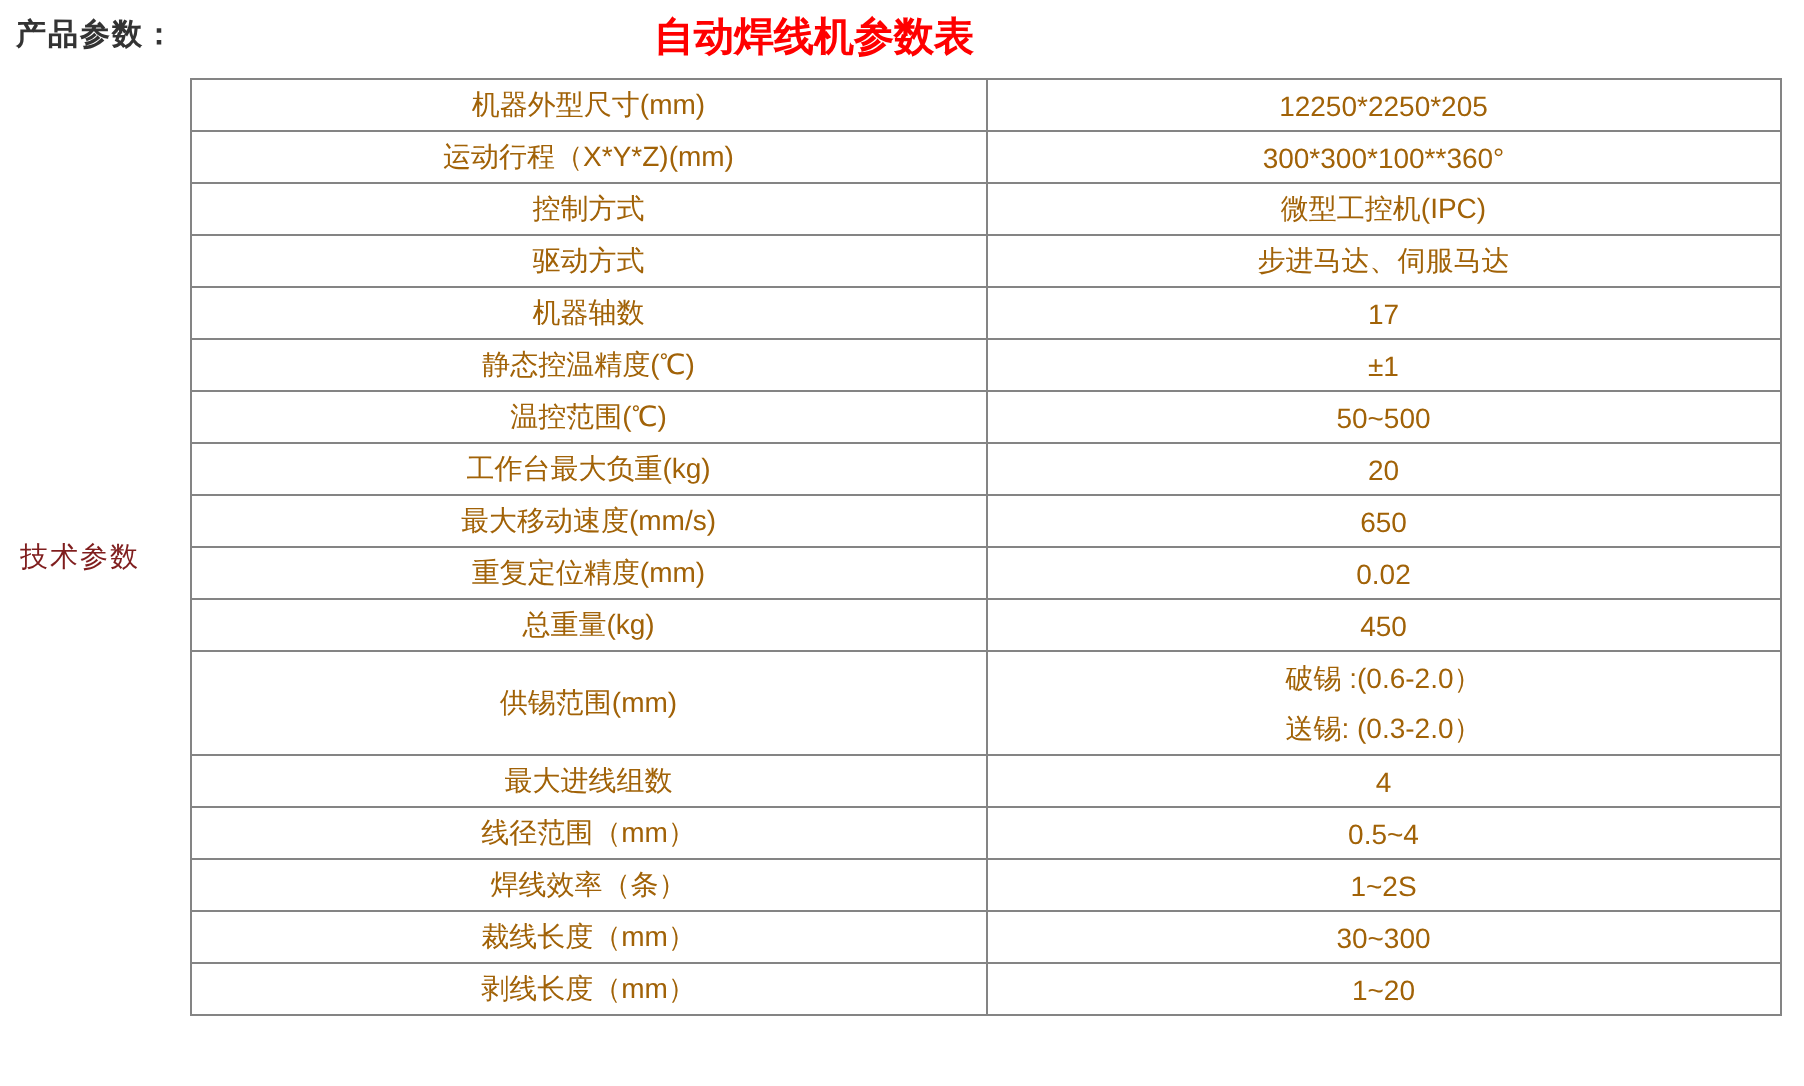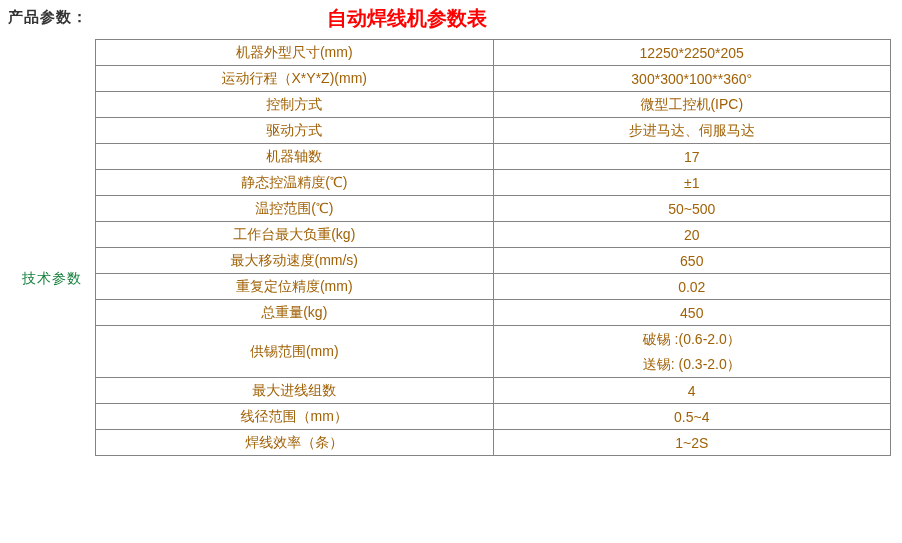--- a/index.html
+++ b/index.html
@@ -31,23 +31,22 @@
     font-size: 20px;
     font-weight: bold;
     color: #ff0000;
     margin-left: 32px;
   }
   .side-label {
     position: absolute;
     left: 10px;
     top: 270px;
     font-size: 14px;
-    color: #15803d;
+    color: #7f1d1d;
     letter-spacing: 1px;
-    margin-left: 12px;
   }
   table.spec-table {
     position: absolute;
     left: 95px;
     top: 39px;
     width: 796px;
     border-collapse: collapse;
     table-layout: fixed;
   }
   table.spec-table td {
@@ -138,16 +137,24 @@
           <td>4</td>
         </tr>
         <tr>
           <td>线径范围（mm）</td>
           <td>0.5~4</td>
         </tr>
         <tr>
           <td>焊线效率（条）</td>
           <td>1~2S</td>
         </tr>
+        <tr>
+          <td>裁线长度（mm）</td>
+          <td>30~300</td>
+        </tr>
+        <tr>
+          <td>剥线长度（mm）</td>
+          <td>1~20</td>
+        </tr>
       </tbody>
   </table>
 
 </div>
 
 </body></html>

